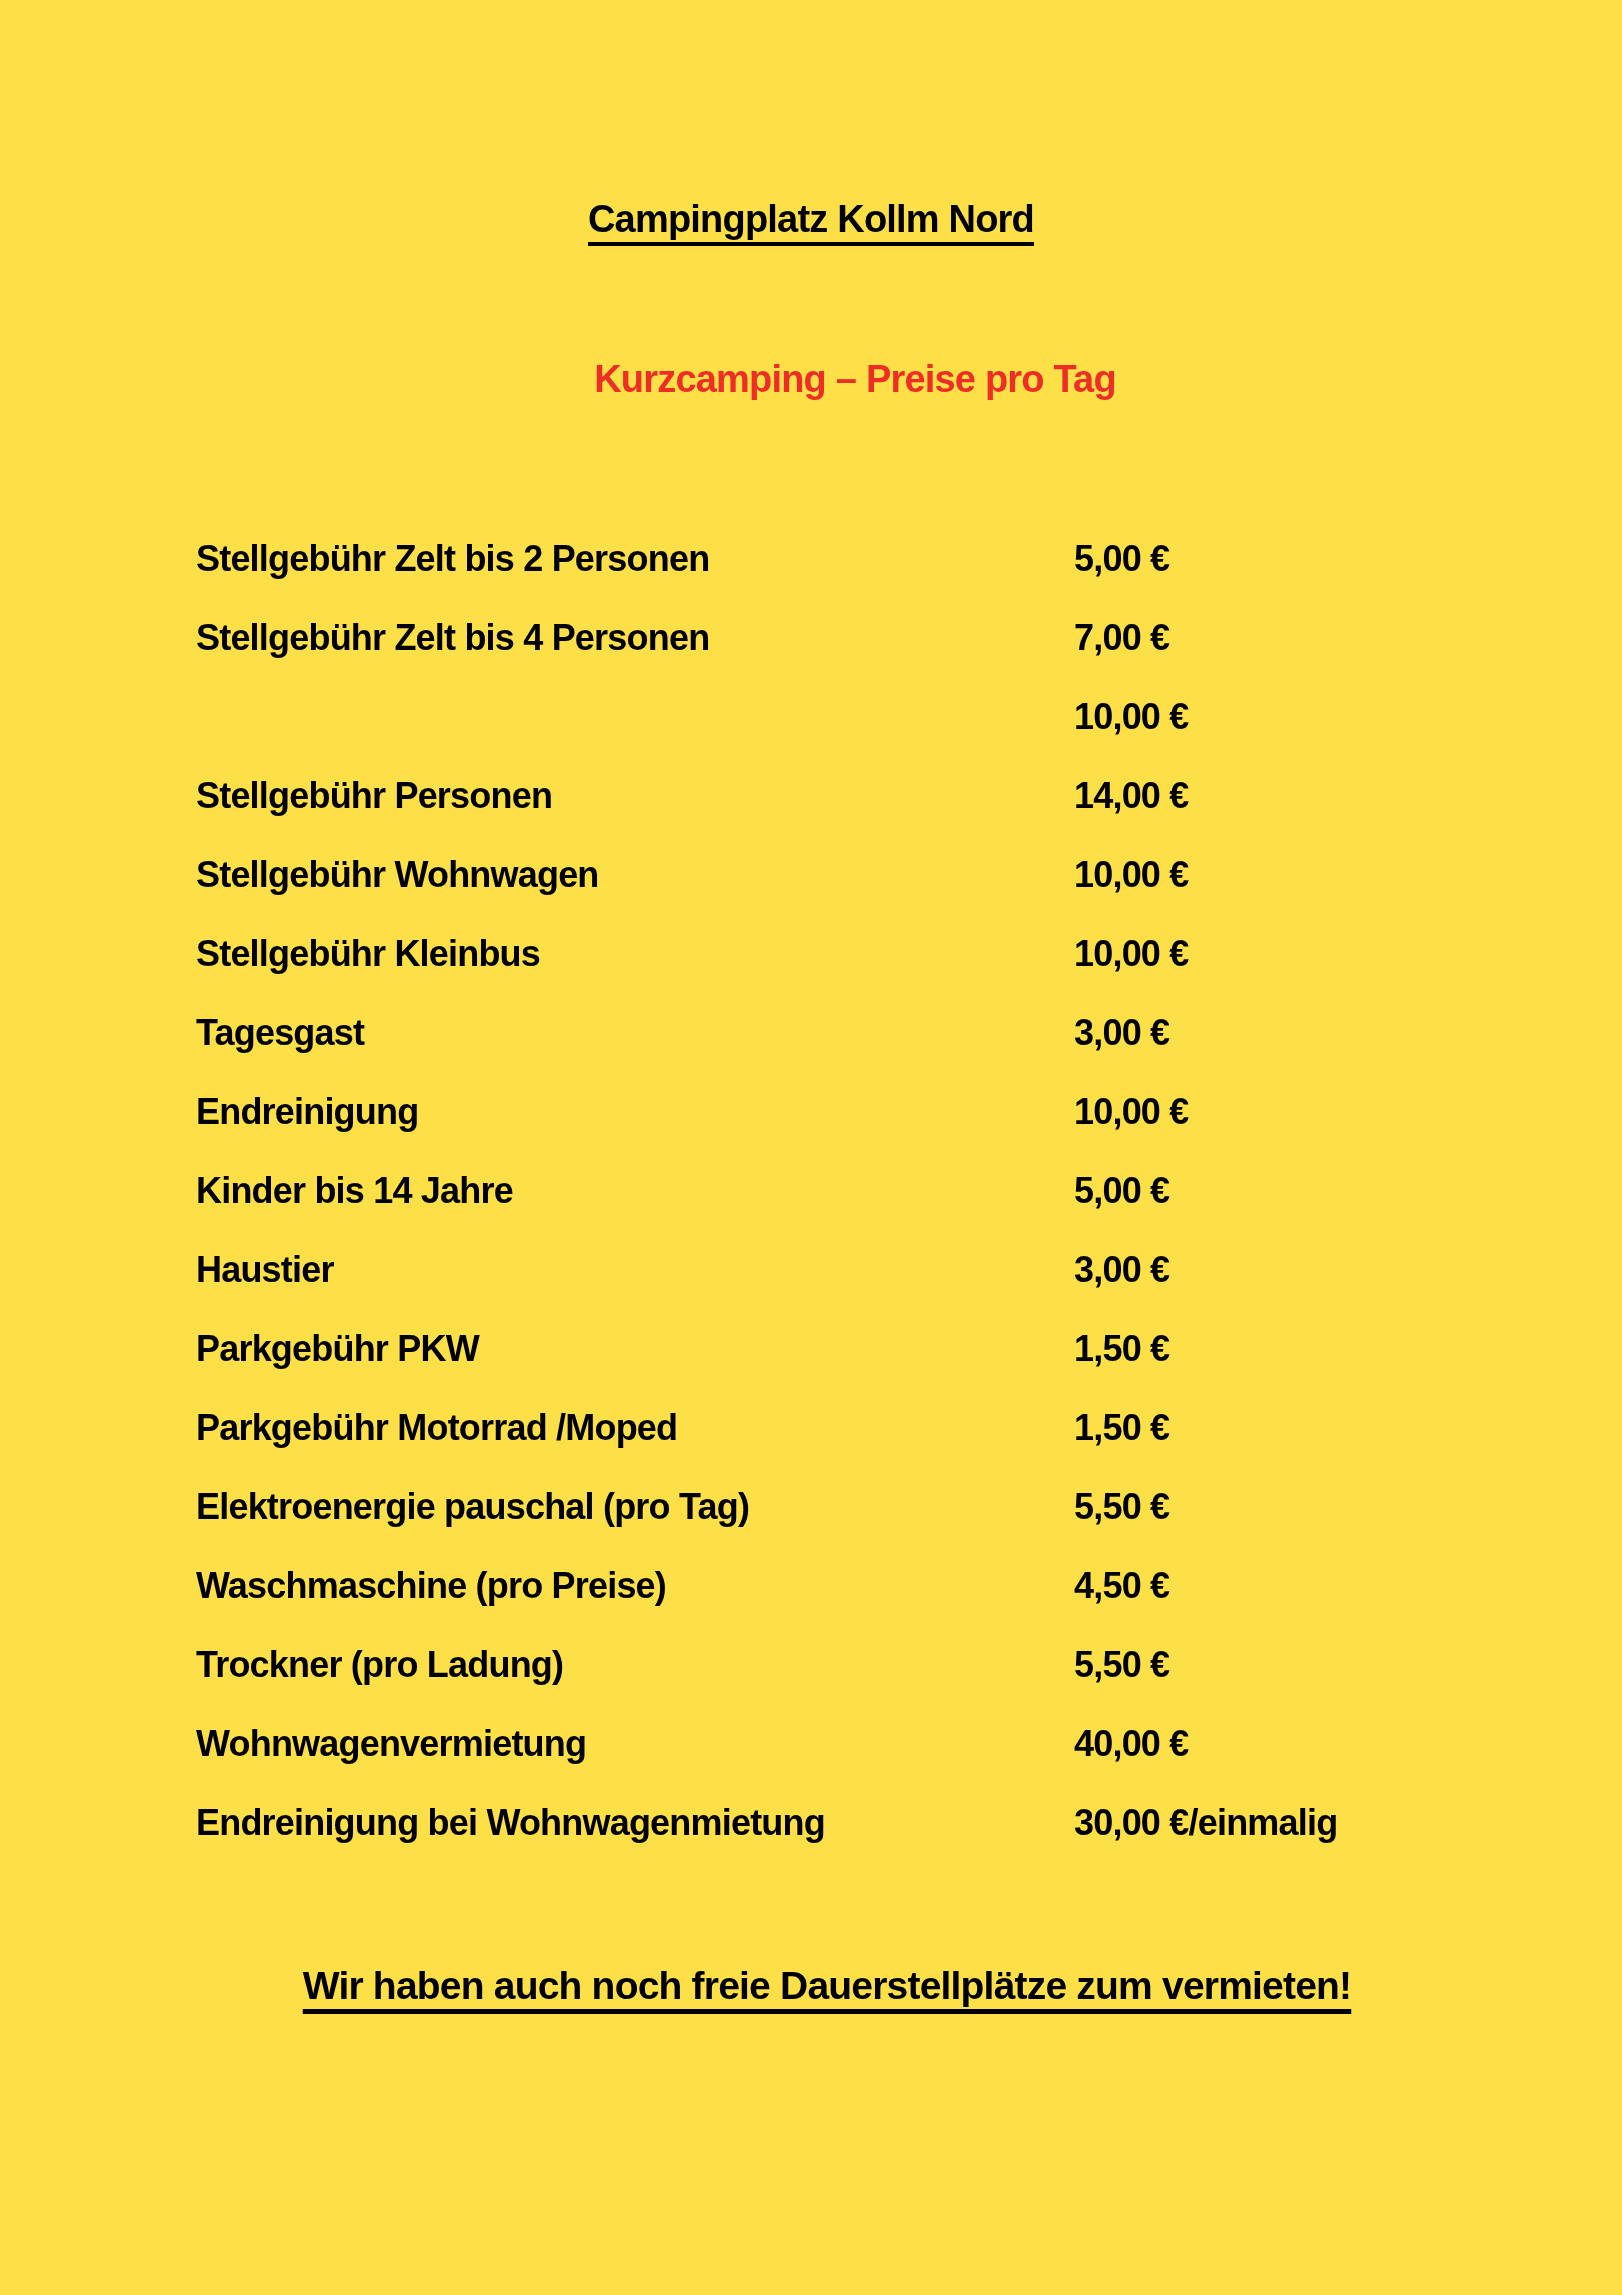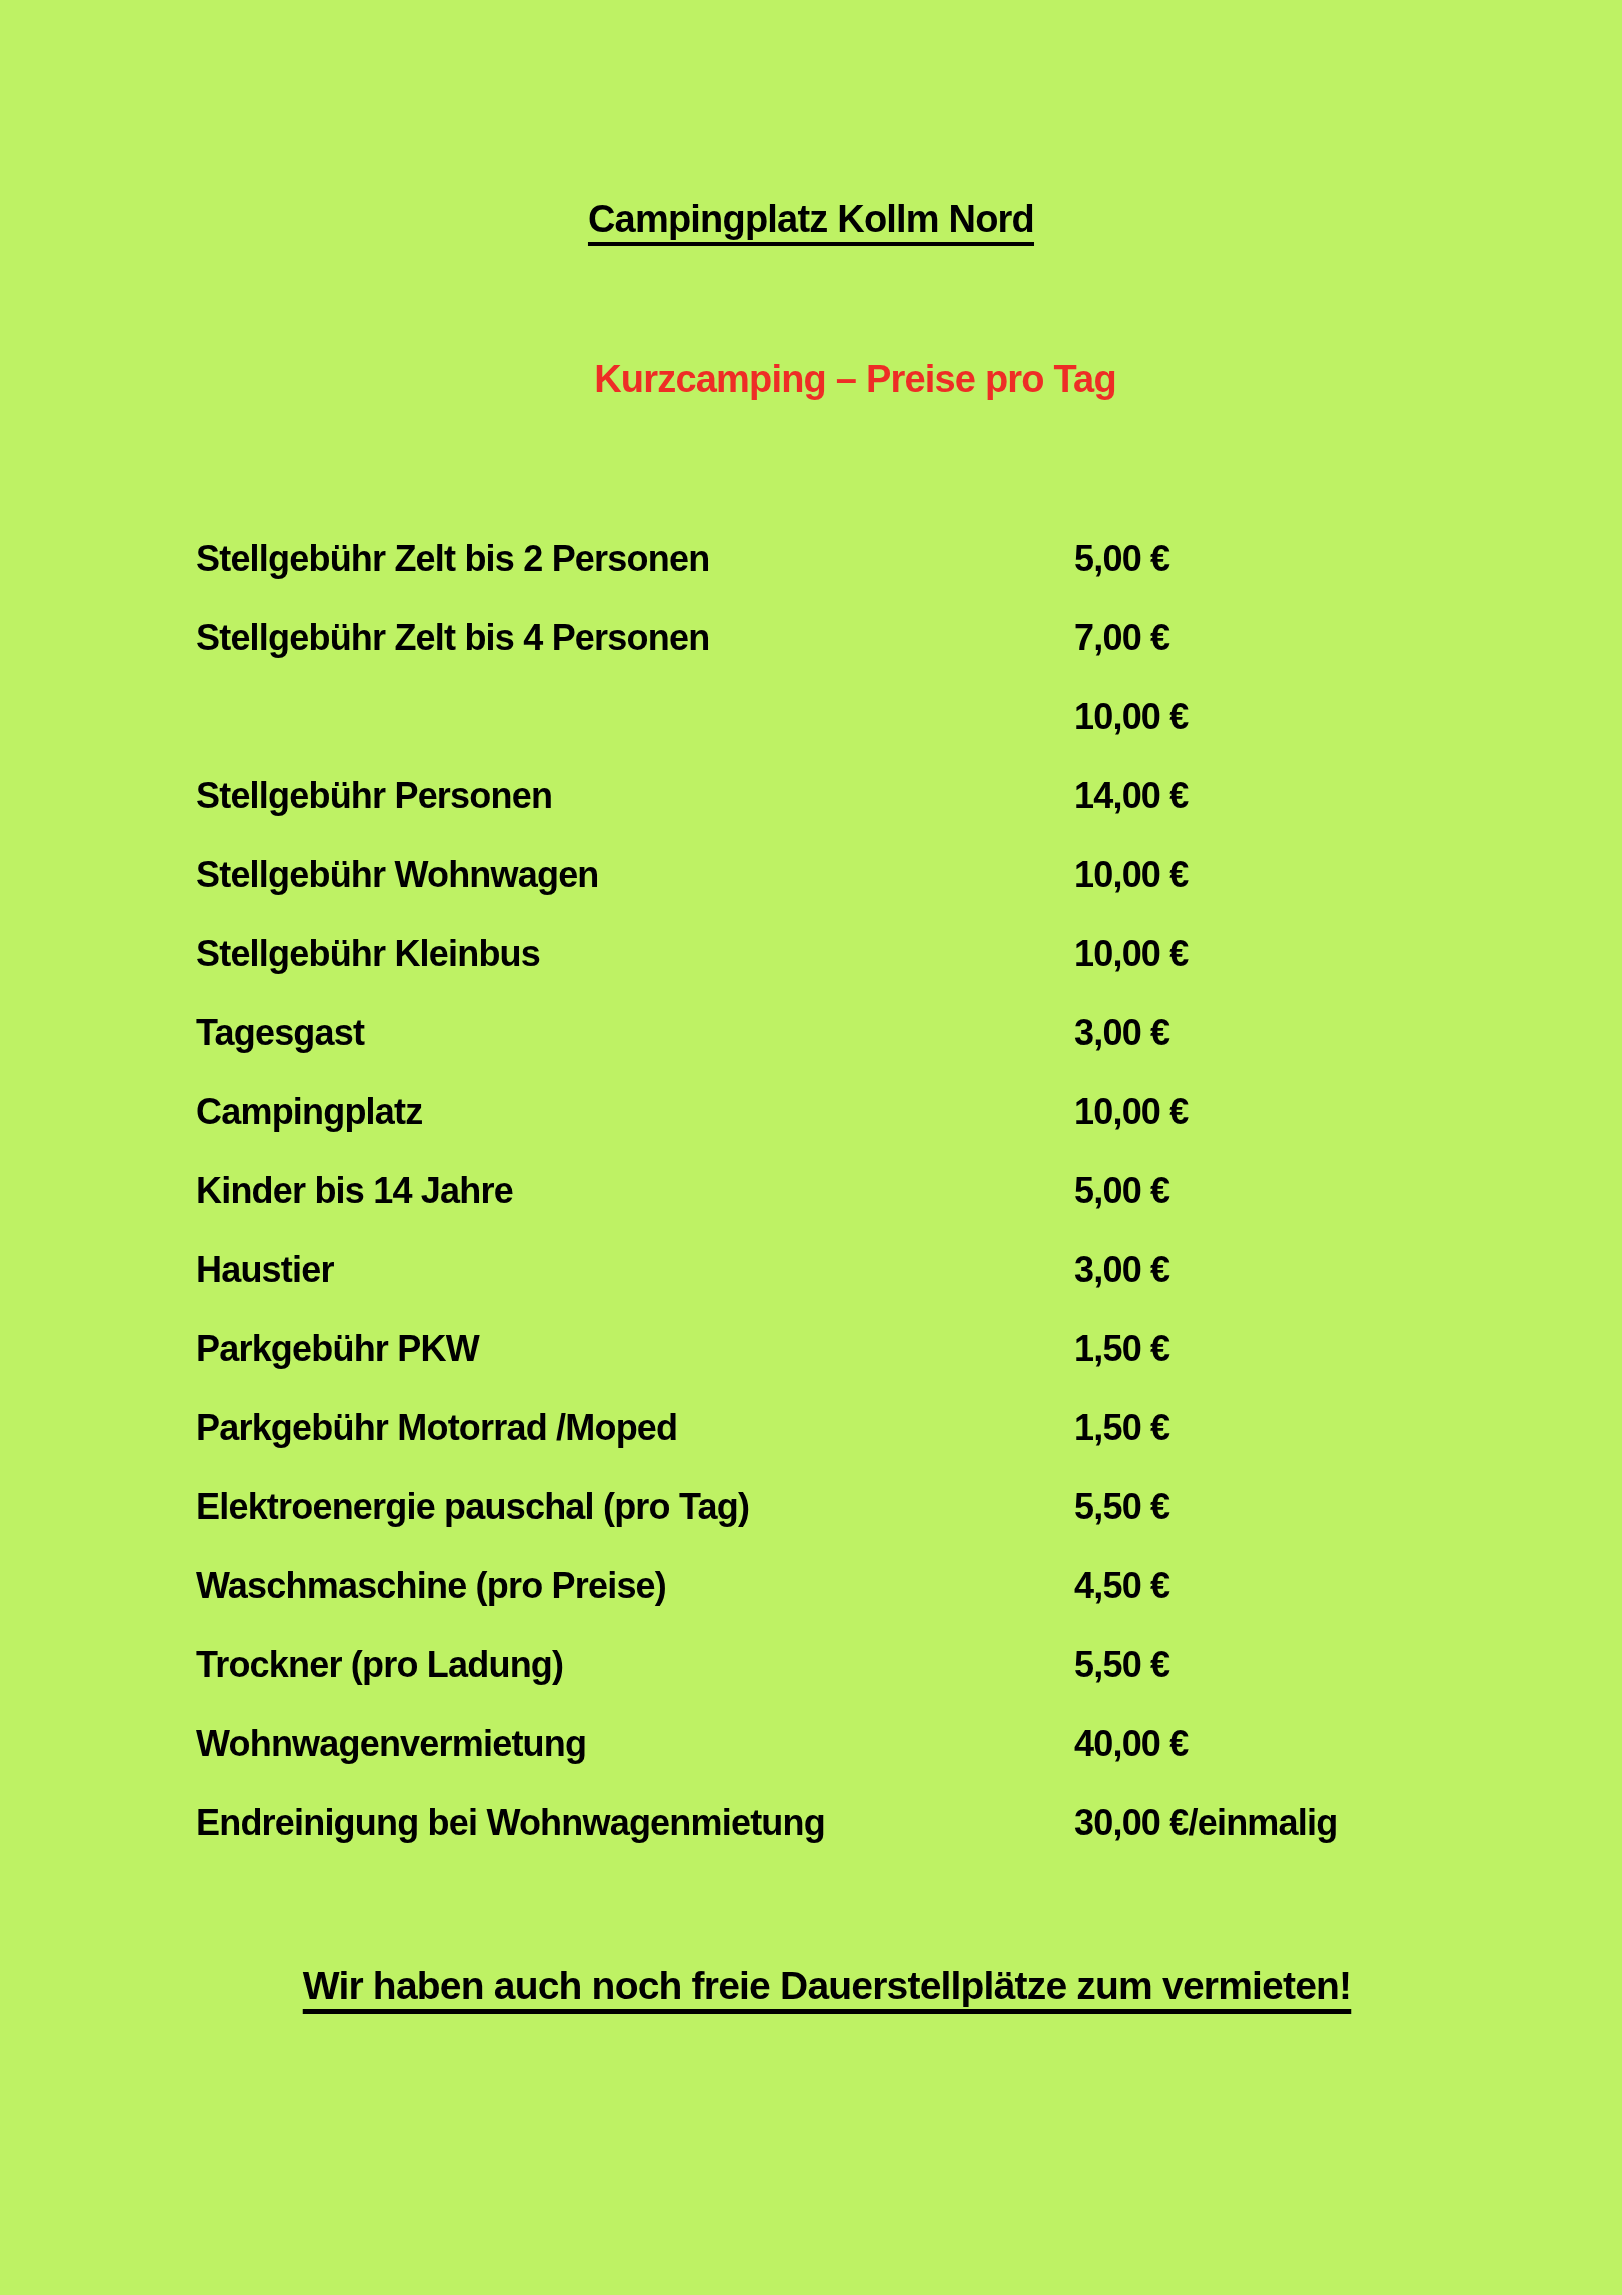--- a/index.html
+++ b/index.html
@@ -4,21 +4,21 @@
 <style>
   html, body {
     margin: 0;
     padding: 0;
     background: #ffffff;
   }
   .page {
     position: relative;
     width: 1622px;
     height: 2295px;
-    background: #bef264;
+    background: #fde047;
     font-family: "Liberation Sans", sans-serif;
     font-weight: 700;
     color: #000000;
     overflow: hidden;
   }
   .title {
     position: absolute;
     top: 196px;
     left: 0;
     width: 100%;
@@ -112,21 +112,21 @@
       </div>
       <div class="price-row">
         <span class="label">Stellgebühr Kleinbus</span>
         <span class="price">10,00 €</span>
       </div>
       <div class="price-row">
         <span class="label">Tagesgast</span>
         <span class="price">3,00 €</span>
       </div>
       <div class="price-row">
-        <span class="label">Campingplatz</span>
+        <span class="label">Endreinigung</span>
         <span class="price">10,00 €</span>
       </div>
       <div class="price-row">
         <span class="label">Kinder bis 14 Jahre</span>
         <span class="price">5,00 €</span>
       </div>
       <div class="price-row">
         <span class="label">Haustier</span>
         <span class="price">3,00 €</span>
       </div>

